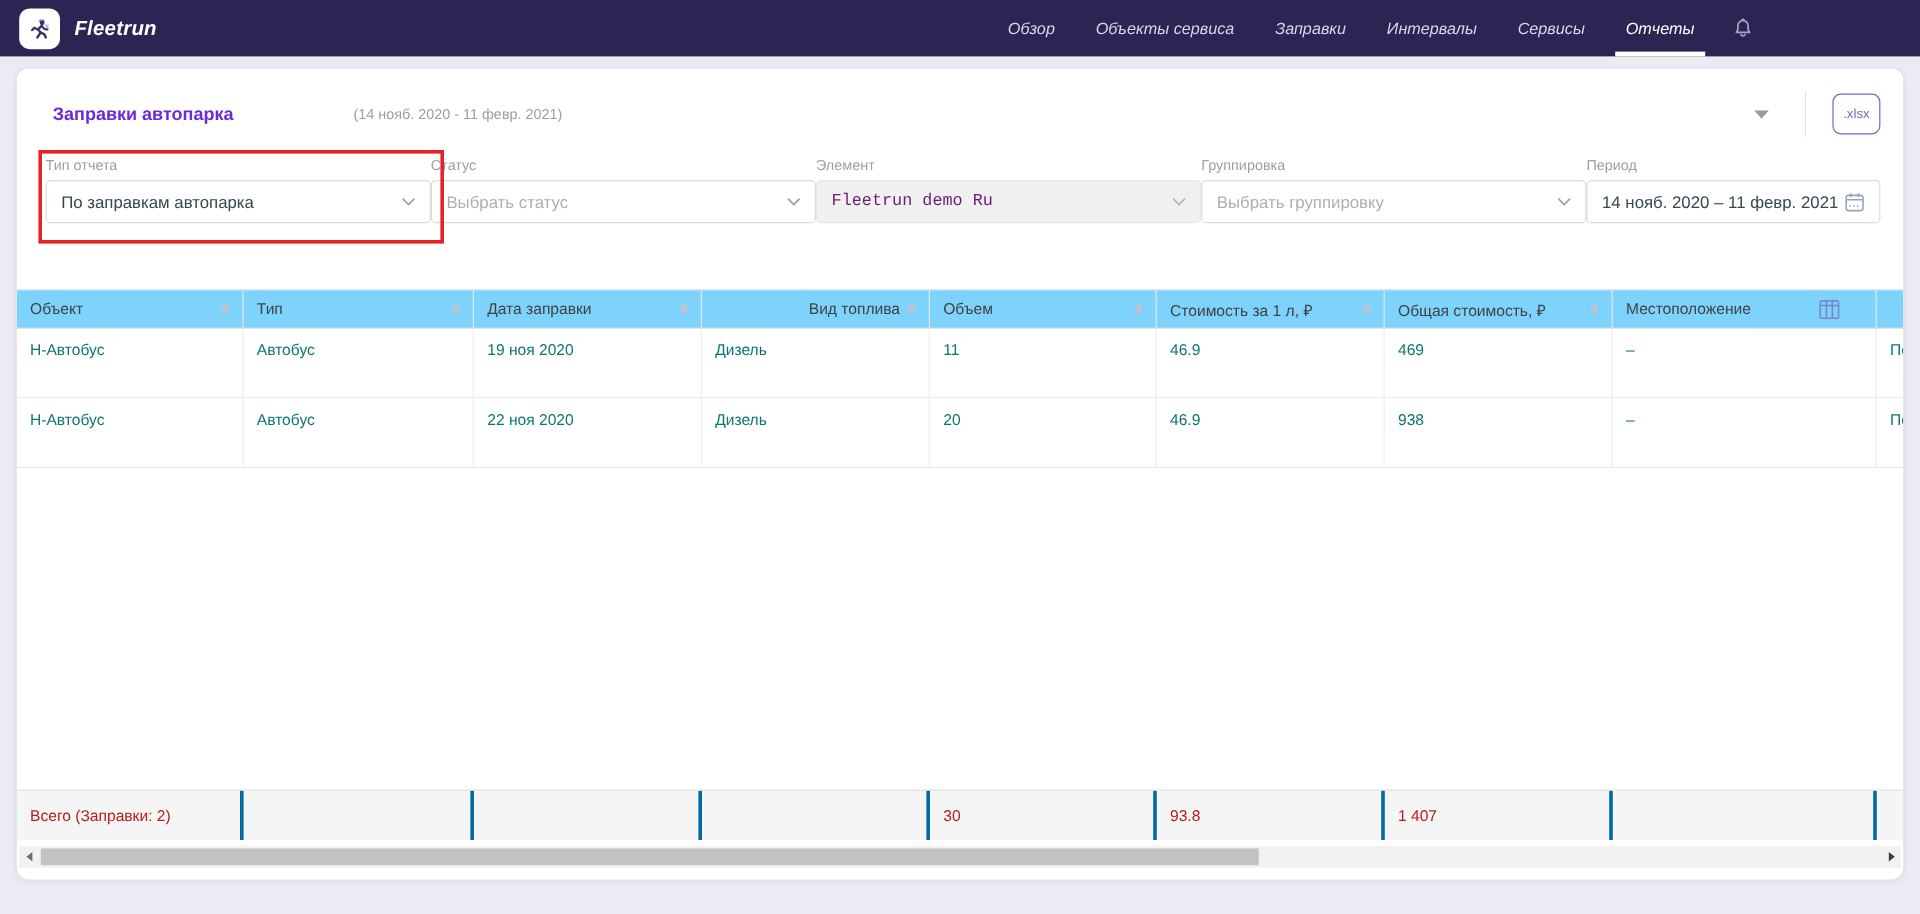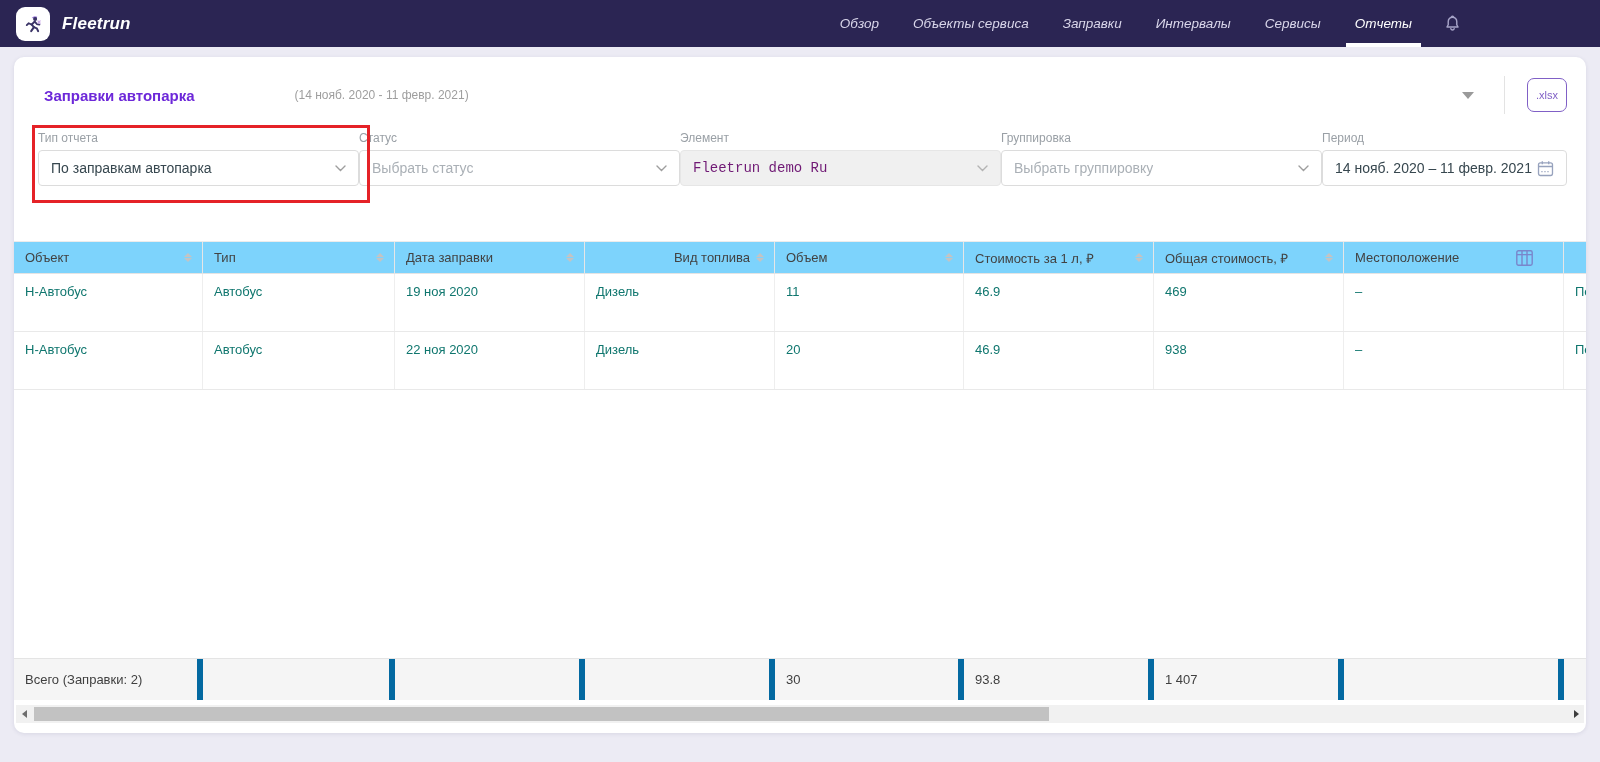--- a/index.html
+++ b/index.html
@@ -68,21 +68,21 @@
   .sort-icon i { width:0; height:0; border-left:4px solid transparent; border-right:4px solid transparent; display:block; }
   .sort-up { border-bottom:4px solid #c3c3c3; }
   .sort-down { border-top:4px solid #c3c3c3; }
   .grid-icon { margin-right:20px; display:flex; cursor:pointer; }
   .tr { display:flex; height:58px; border-bottom:1px solid #e9e9e9; background:#fff; }
   .td { flex:0 0 auto; padding:10px 8px 0 11px; font-size:13px; color:#0f766e;
         border-right:1px solid #eeeeee; overflow:hidden; white-space:nowrap; }
   .tfoot { position:absolute; left:0; right:0; bottom:0; display:flex; height:42px;
            background:#f5f5f5; border-top:1px solid #e4e4e4; }
   .tf { flex:0 0 auto; display:flex; align-items:center; padding:0 11px; font-size:13px;
-        color:#404040; border-right:6px solid #0369a1; overflow:hidden; white-space:nowrap; }
+        color:#b91c1c; border-right:3px solid #0369a1; overflow:hidden; white-space:nowrap; }
 
   
   .hscroll { position:absolute; left:2px; right:2px; top:648px; height:18px; background:#f1f1f1; }
   .sb-arrow { position:absolute; top:0; width:16px; height:18px; display:flex;
               align-items:center; justify-content:center; cursor:pointer; }
   .sb-arrow.left { left:0; }
   .sb-arrow.right { right:0; }
   .tri-l { width:0; height:0; border-top:4px solid transparent; border-bottom:4px solid transparent;
            border-right:5px solid #6e6e6e; }
   .tri-r { width:0; height:0; border-top:4px solid transparent; border-bottom:4px solid transparent;

